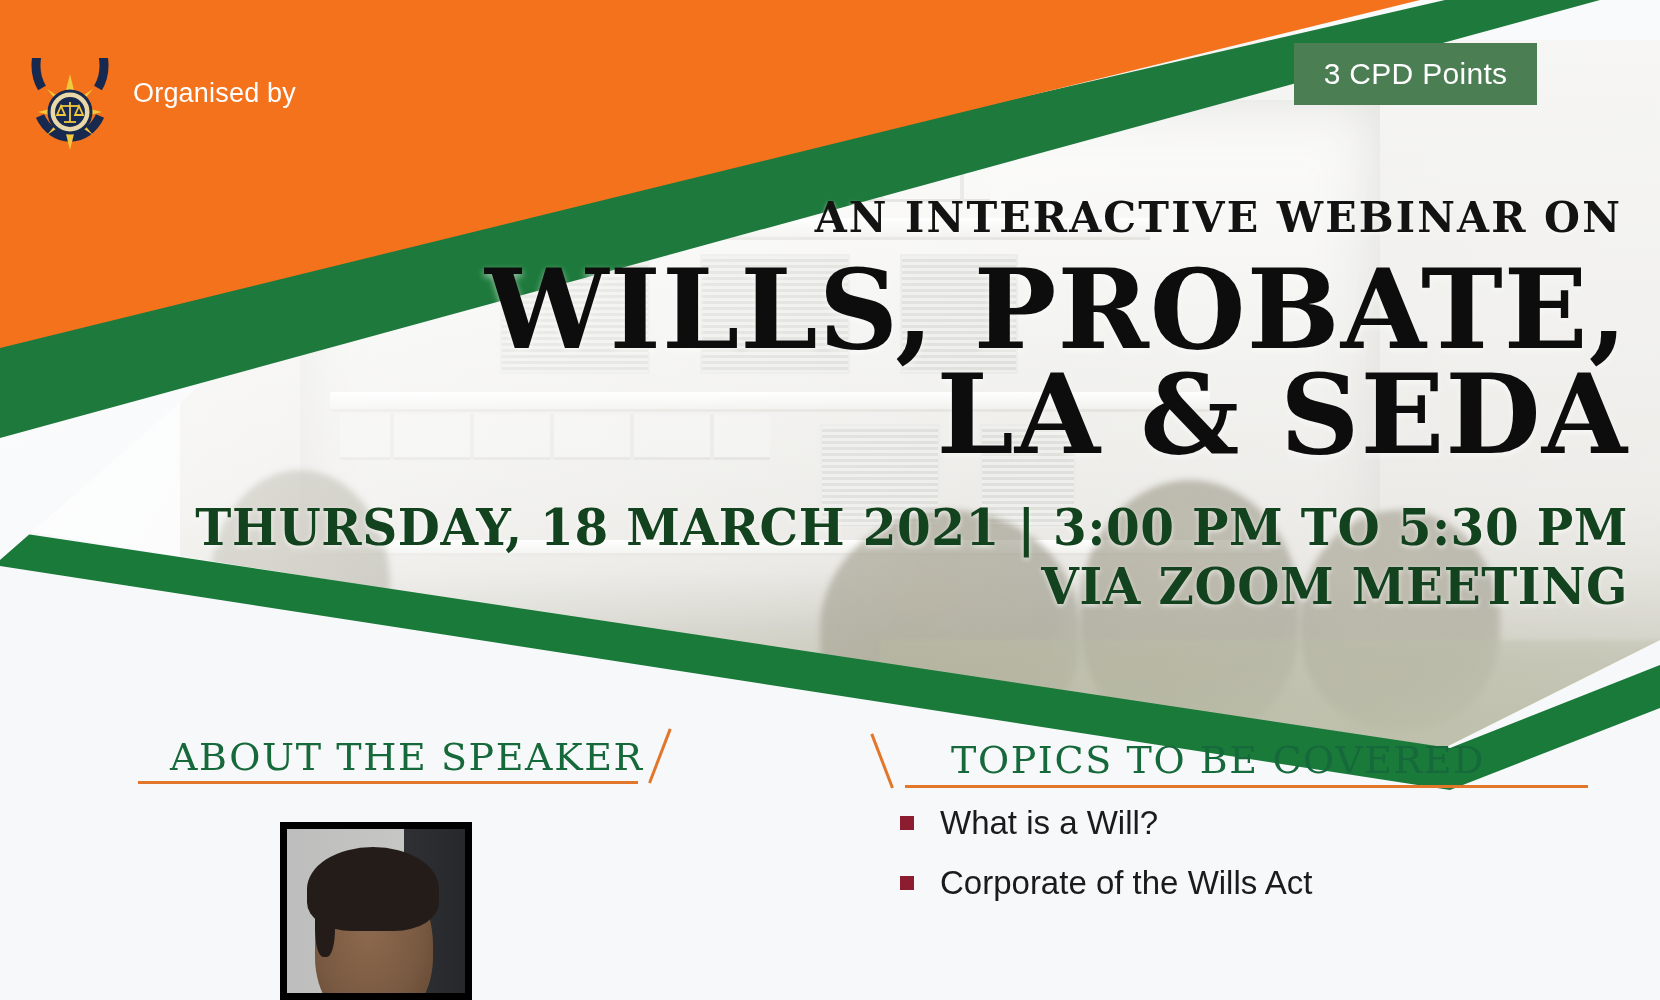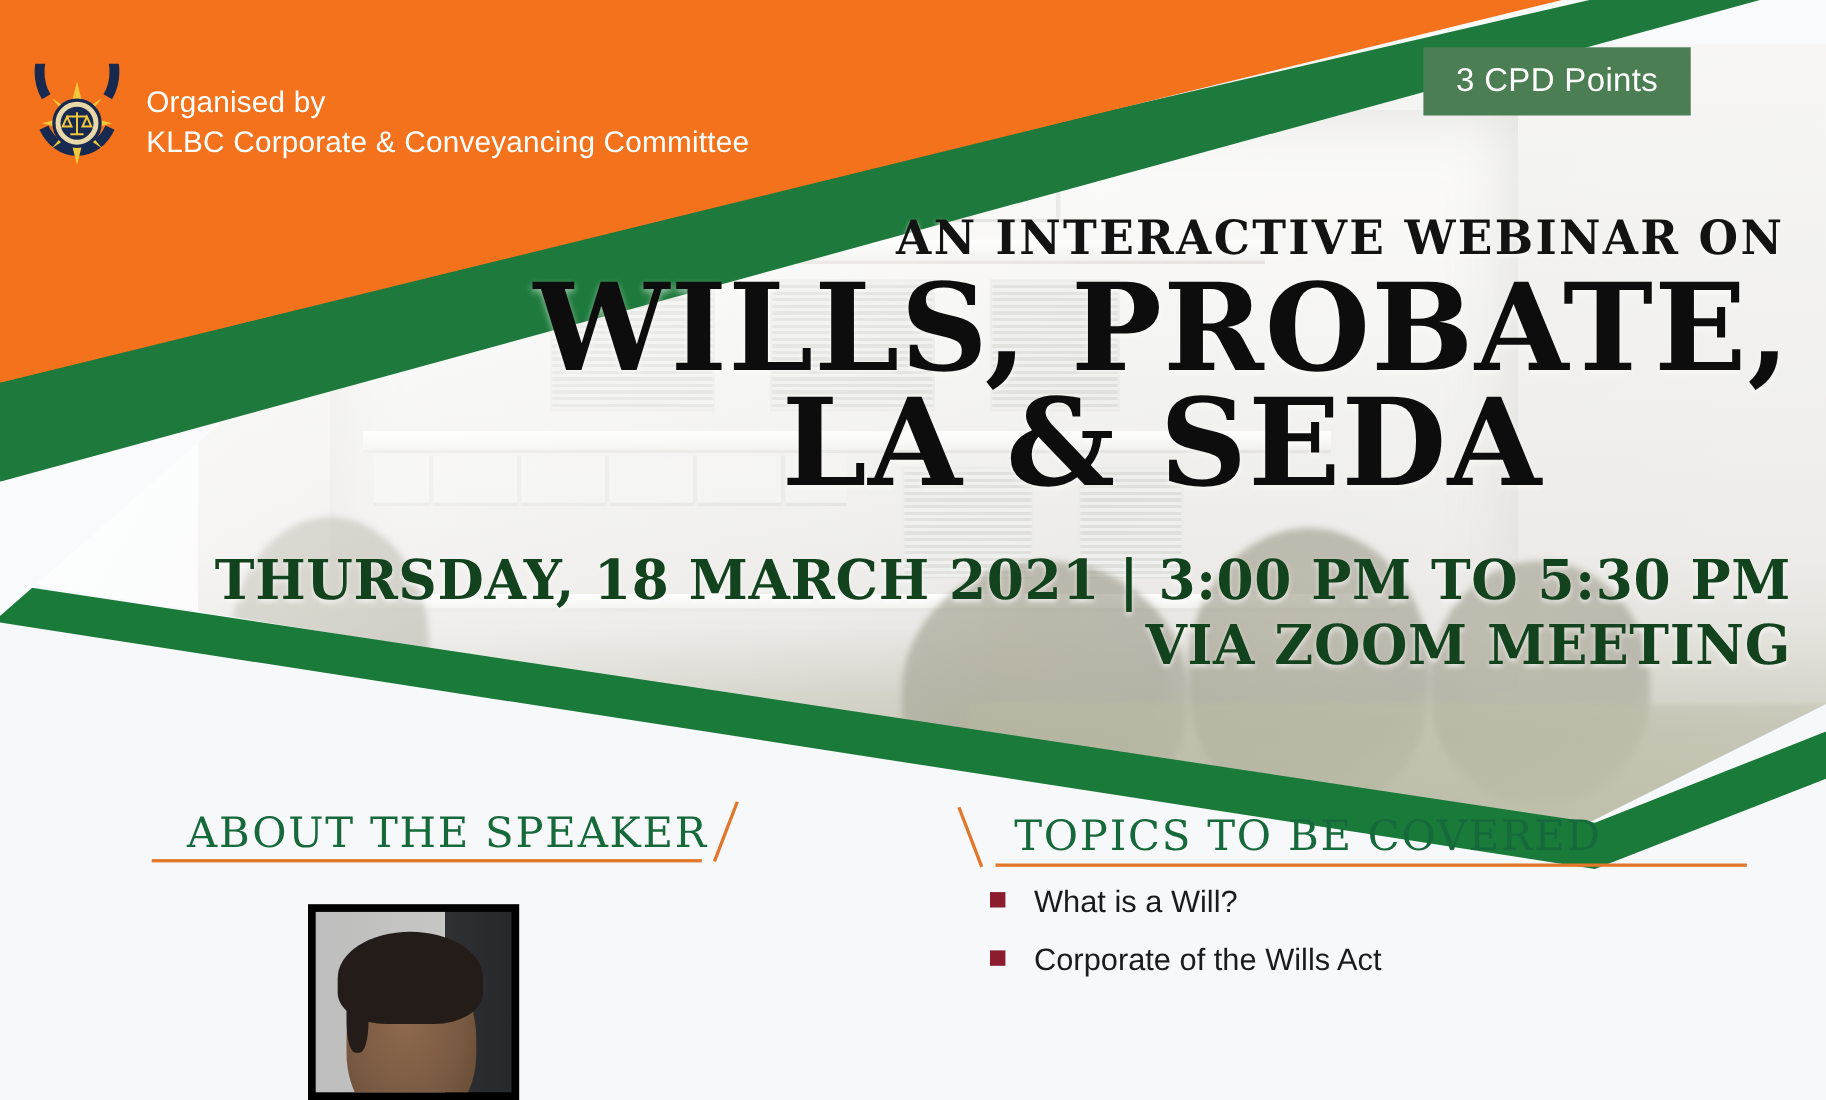--- a/index.html
+++ b/index.html
@@ -170,28 +170,28 @@
     font-size: 43px;
     letter-spacing: 2.2px;
     color: #131313;
     text-align: right;
     white-space: nowrap;
     transform: scaleX(.96);
     transform-origin: right center;
     text-shadow: 0 2px 4px rgba(255,255,255,.7);
   }
   .title {
-    position: absolute; right: 32px; top: 246px;
+    position: absolute; right: 32px; top: 258px;
     font-family: "DejaVu Serif", "Liberation Serif", serif;
     font-weight: 700;
     font-size: 110px;
     line-height: .95;
     letter-spacing: 1px;
     color: #0d0d0d;
-    text-align: center;
+    text-align: right;
     white-space: nowrap;
     text-shadow: 0 3px 6px rgba(255,255,255,.55);
   }
   .title .t2 { display: block; }
 
   .when {
     position: absolute; right: 32px; top: 498px;
     font-family: "DejaVu Serif", "Liberation Serif", serif;
     font-weight: 700;
     font-size: 50px;
@@ -210,21 +210,21 @@
   .section-head {
     position: absolute;
     font-family: "DejaVu Serif", "Liberation Serif", serif;
     font-weight: 400;
     font-size: 38px;
     letter-spacing: 1.6px;
     color: #15693a;
     white-space: nowrap;
   }
   #speaker-head { left: 170px; top: 735px; }
-  #topics-head  { left: 922px; top: 738px; }
+  #topics-head  { left: 951px; top: 738px; }
 
   .rule {
     position: absolute;
     height: 3px;
     background: #e2762a;
   }
   #speaker-rule { left: 138px; top: 781px; width: 500px; }
   #topics-rule  { left: 905px; top: 785px; width: 683px; }
 
   .slash {
@@ -277,21 +277,21 @@
     position: absolute;
     left: 900px; top: 800px;
     width: 740px;
     margin: 0; padding: 0;
     list-style: none;
   }
   .topics li {
     display: flex;
     align-items: baseline;
     gap: 26px;
-    font-size: 28px;
+    font-size: 33px;
     line-height: 1.42;
     color: #1b1b1b;
     margin-bottom: 13px;
   }
   .bullet {
     flex: 0 0 auto;
     width: 14px; height: 14px;
     background: #8c1c2f;
     position: relative;
     top: -4px;
@@ -372,21 +372,20 @@
         <line x1="31" y1="48" x2="49" y2="48"></line>
         <path d="M31 48 L27 57 h8 z"></path>
         <path d="M49 48 L45 57 h8 z"></path>
         <line x1="34" y1="64" x2="46" y2="64"></line>
       </g>
     </svg>
   </div>
 
   <div class="organised">
     <span>Organised by</span>
-    <span class="l2">KLBC Corporate &amp; Conveyancing Committee</span>
   </div>
 
   <div class="cpd-badge">3 CPD Points</div>
 
   <div class="hero">
     <div class="kicker">AN INTERACTIVE WEBINAR ON</div>
     <div class="title">
       <span>WILLS, PROBATE,</span>
       <span class="t2">LA &amp; SEDA</span>
     </div>

